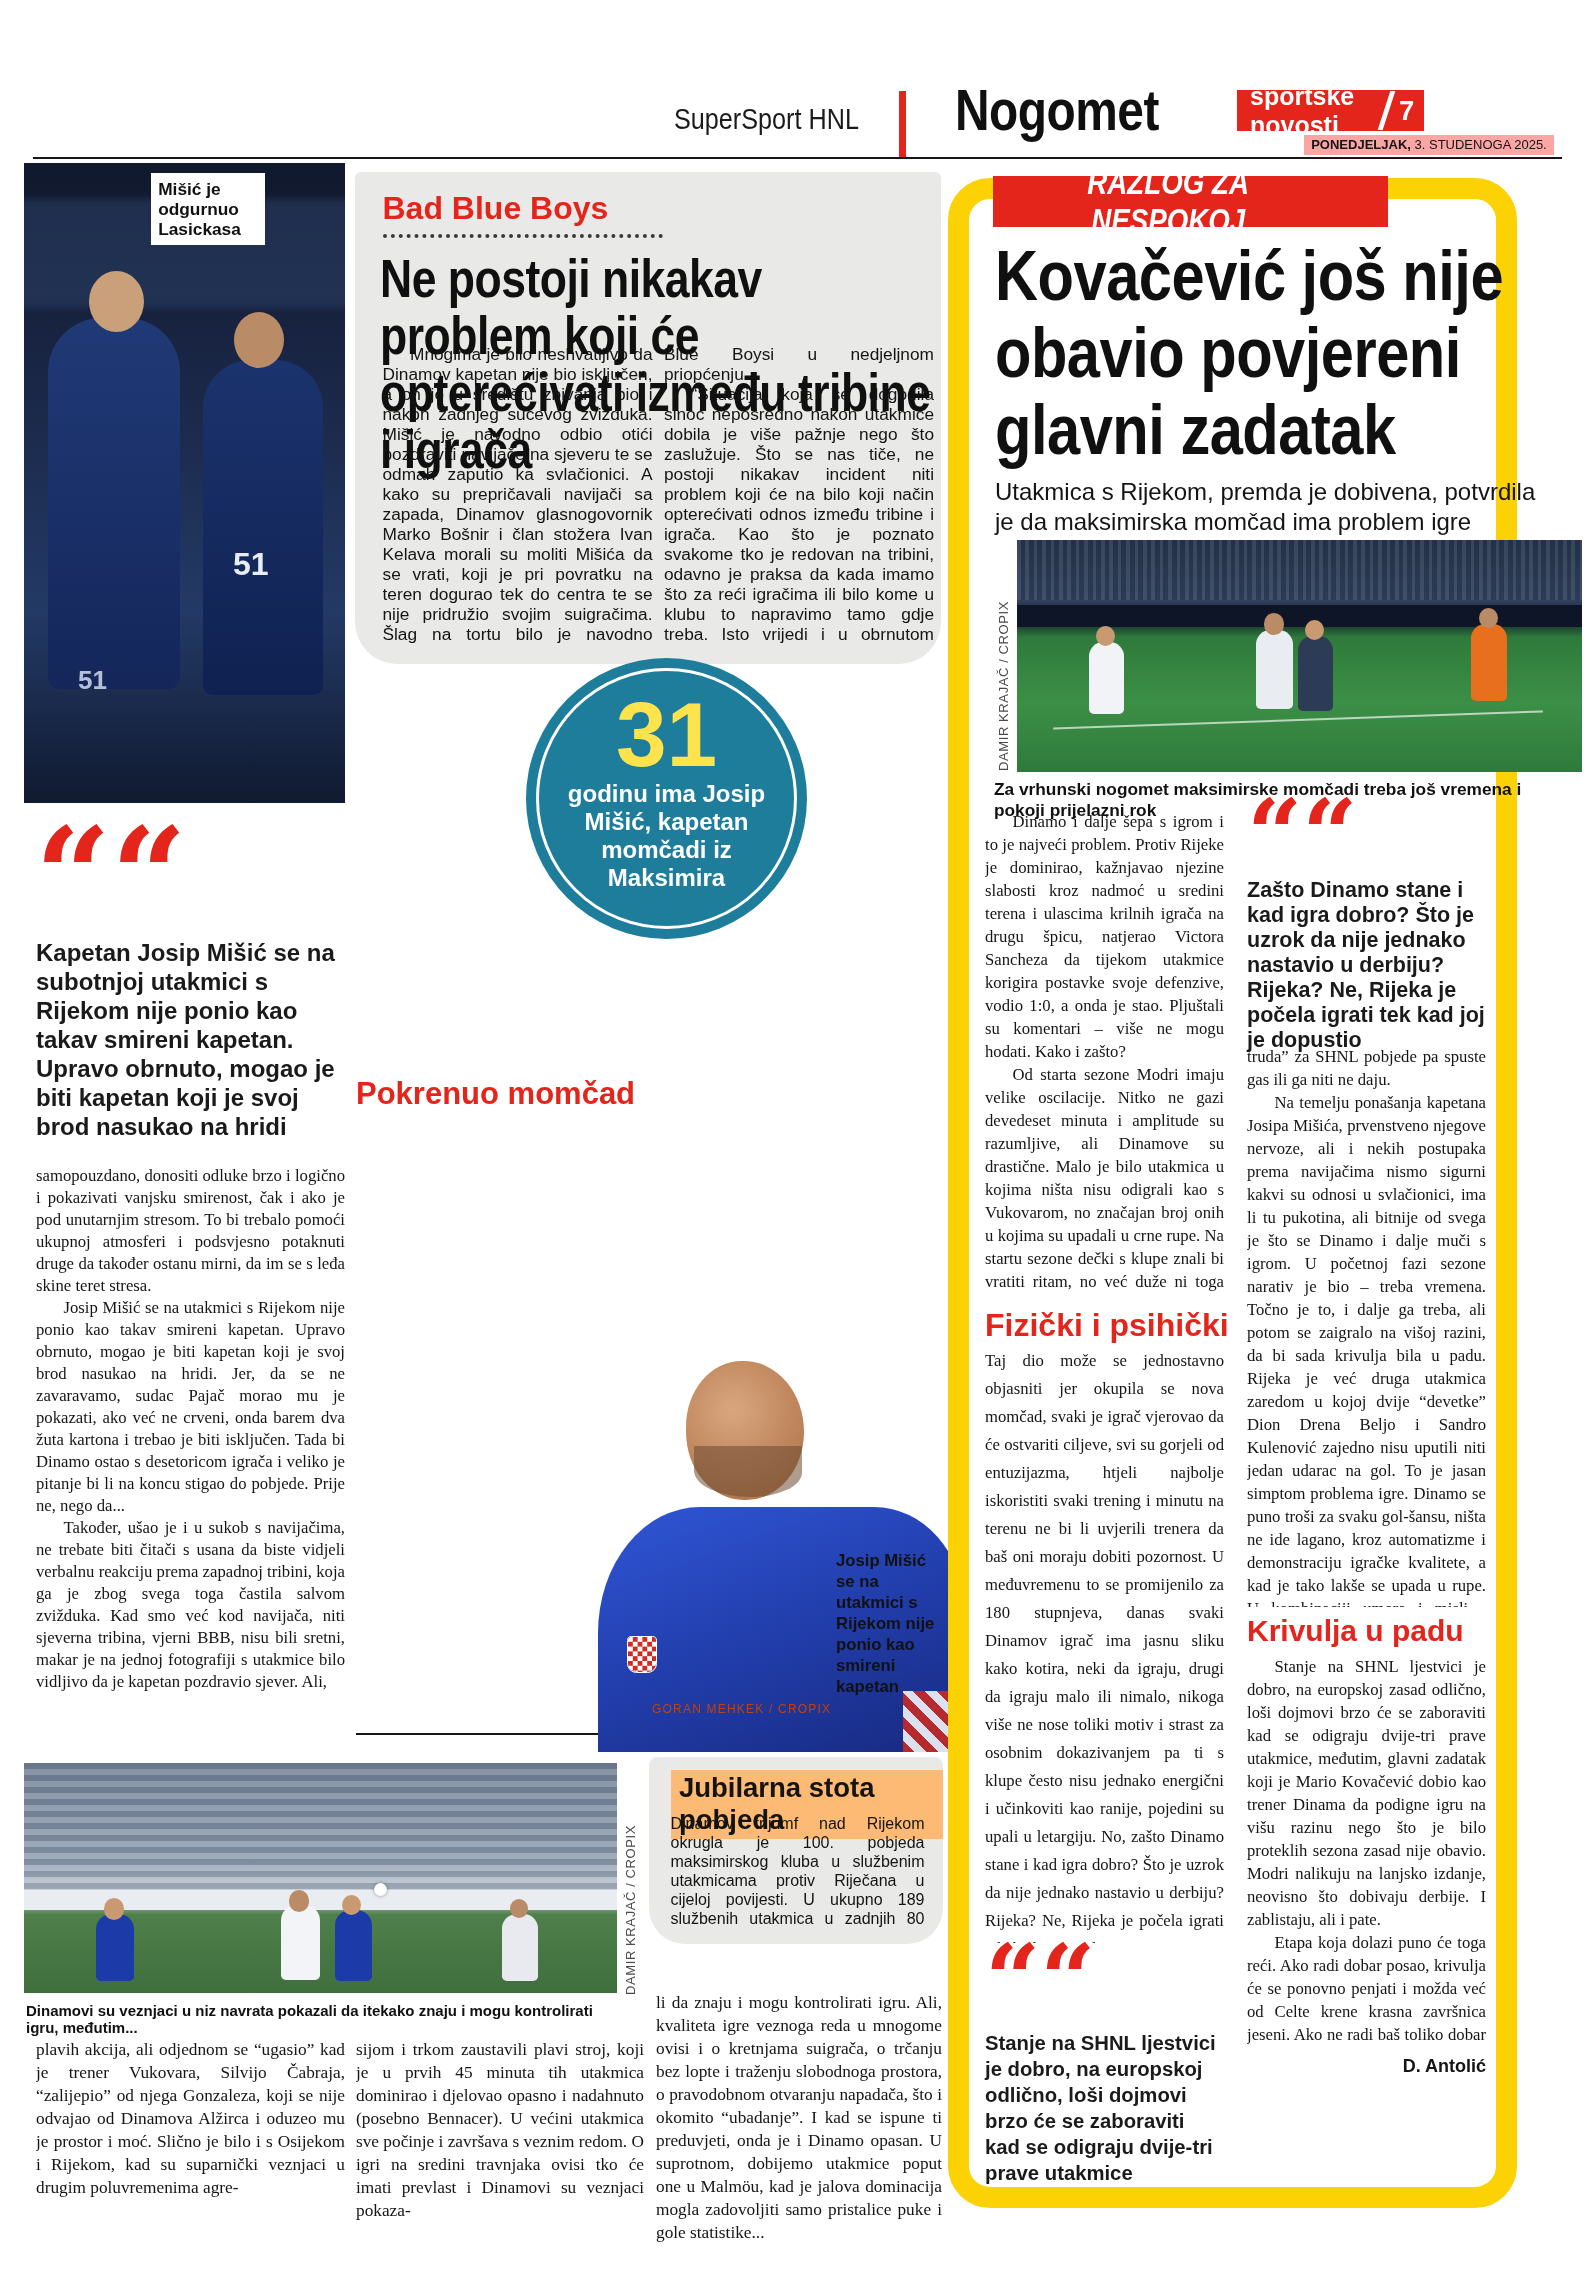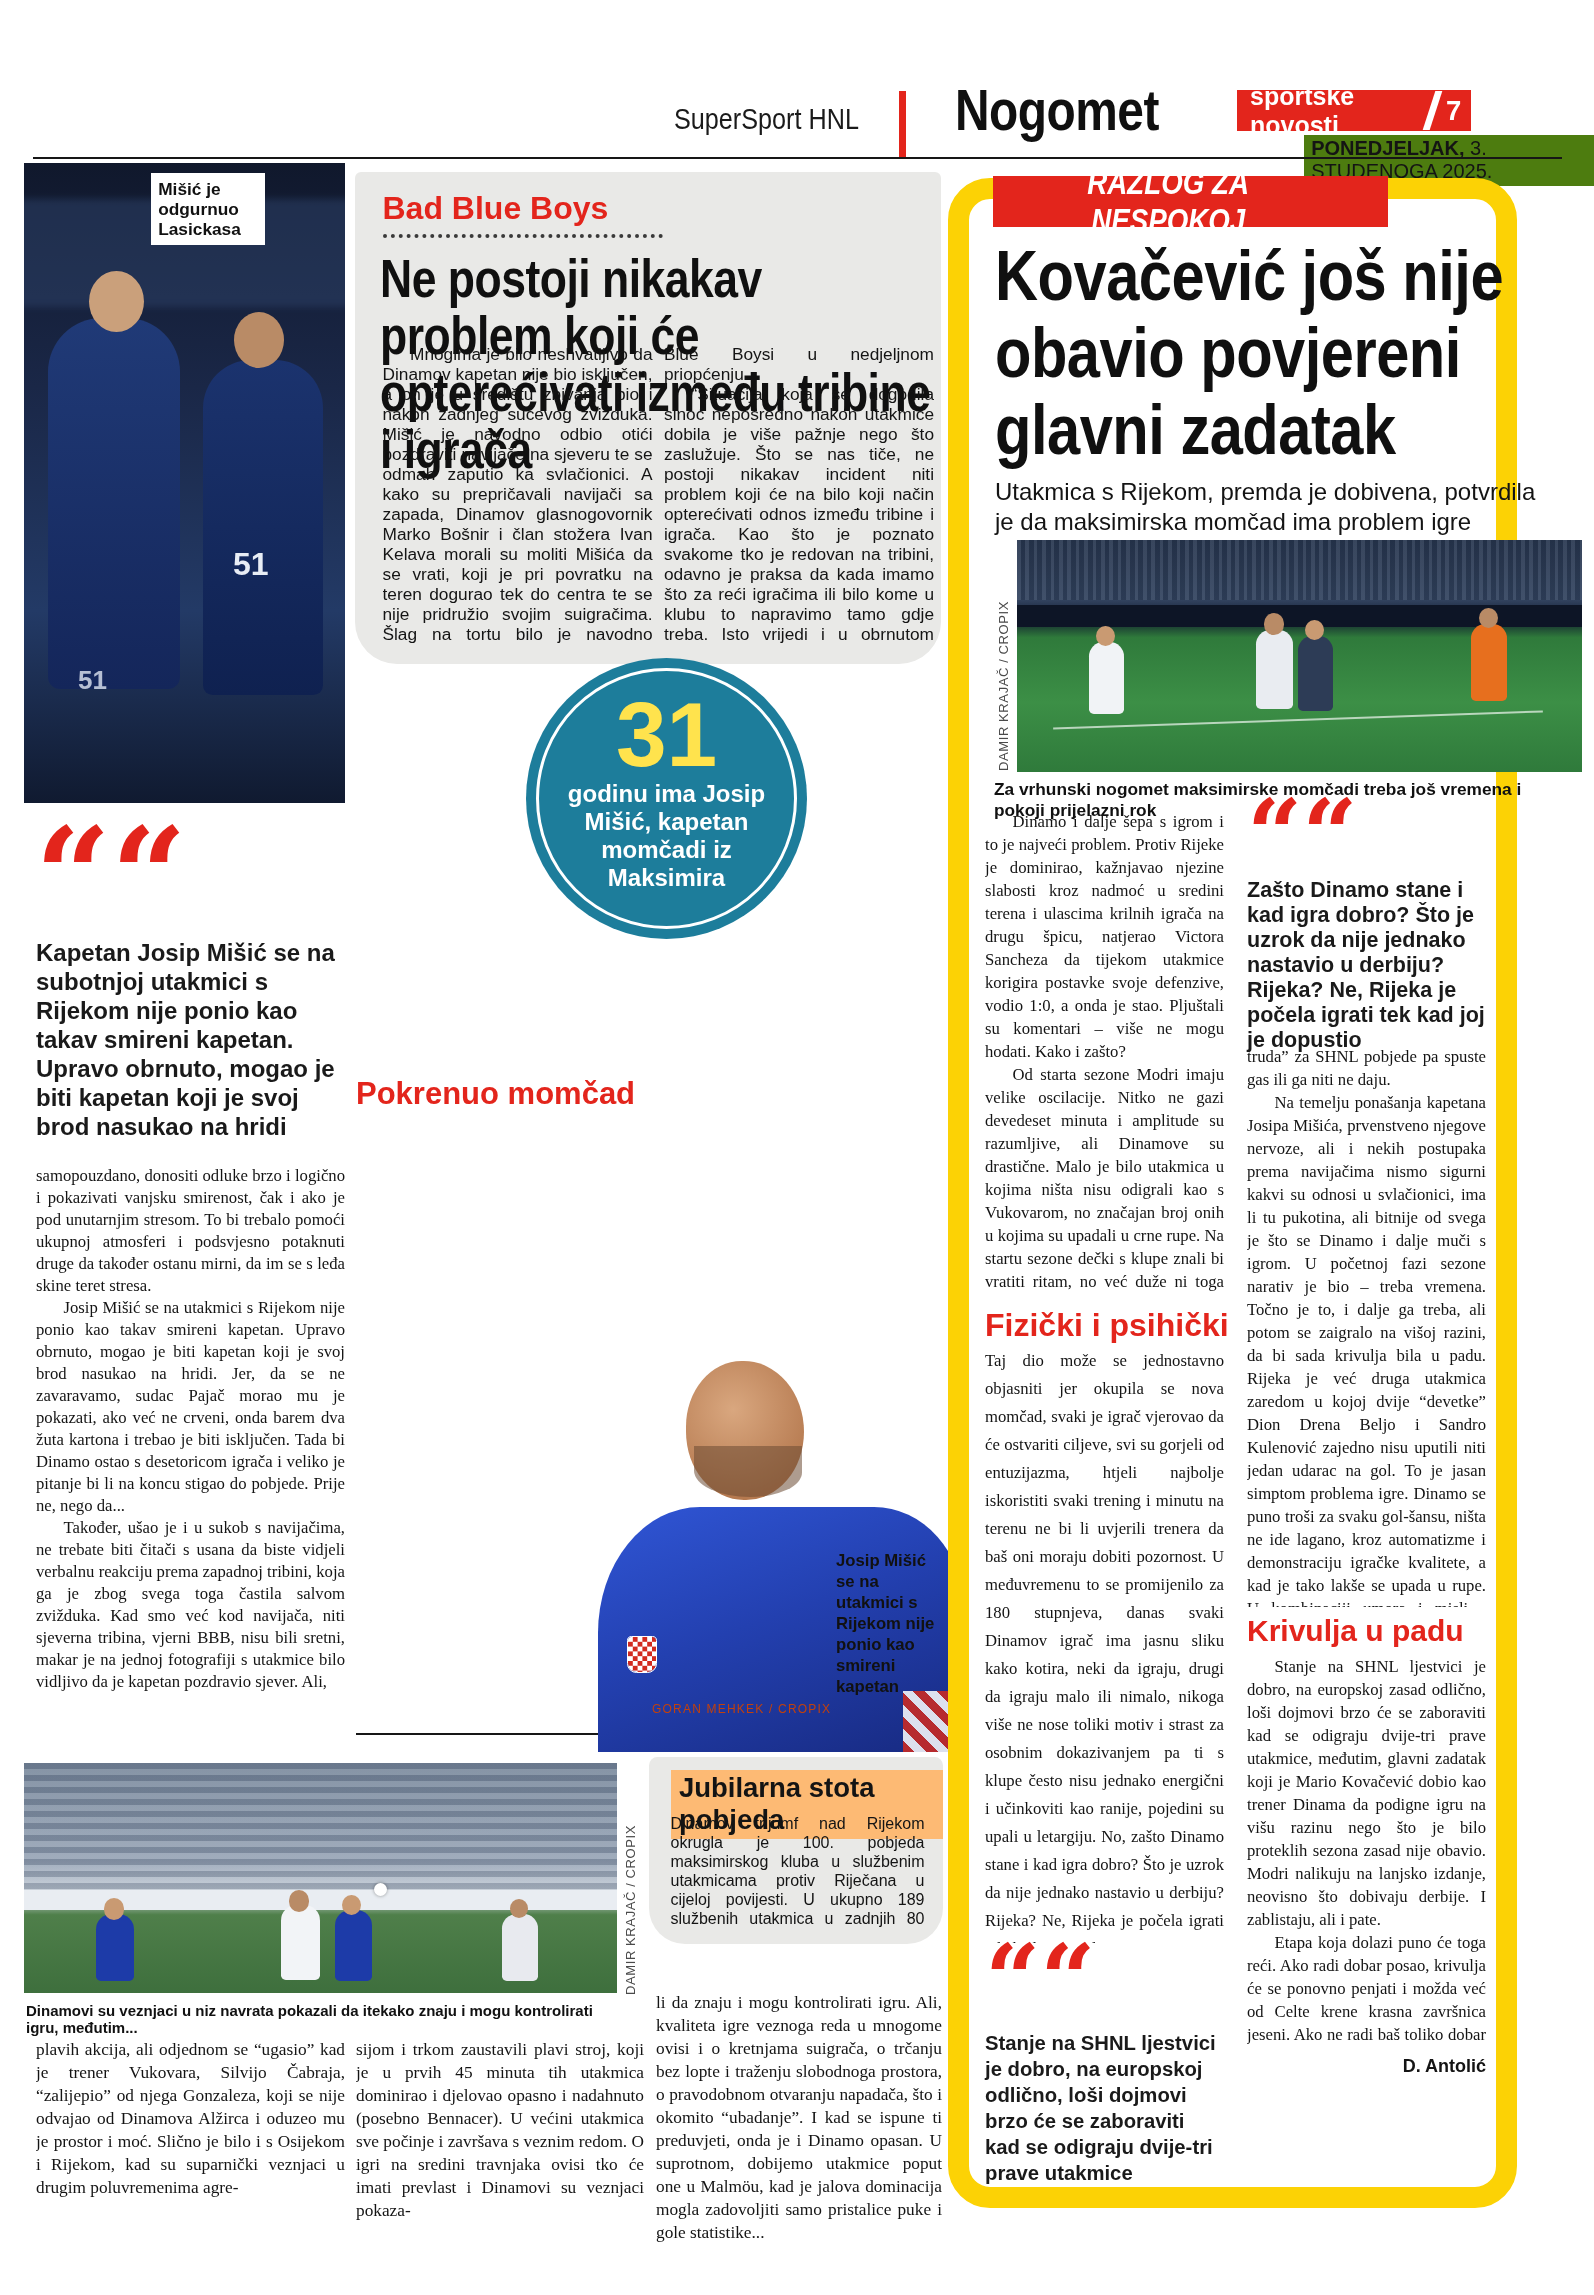--- a/index.html
+++ b/index.html
@@ -49,26 +49,26 @@
 
 <div id="page">
 
   <div class="abs" style="left:674px;top:102px;font-size:30px;color:#1a1a1a;">
     <span class="squeeze" style="display:inline-block;">SuperSport HNL</span>
   </div>
   <div class="abs" style="left:899px;top:91px;width:6.6px;height:67px;background:#e3251c;"></div>
   <div class="abs hl" style="left:955px;top:77px;font-size:57px;">
     <span class="squeeze" style="display:inline-block;">Nogomet</span>
   </div>
-  <div class="abs brandbox" style="left:1237px;top:90px;width:234px;height:41px;">
+  <div class="abs brandbox" style="left:1237px;top:90px;width:187px;height:41px;">
     <span style="font-size:25px;font-weight:800;padding:0 10.8px 0 13px;">sportske novosti</span>
     <span class="slash"></span>
     <span style="font-size:27.5px;font-weight:800;padding:0 9.6px;">7</span>
   </div>
-  <div class="abs" style="left:1304px;top:135px;background:#4d7c0f;padding:2.4px 7.2px;font-size:20px;">
+  <div class="abs" style="left:1304px;top:135px;background:#fca5a5;padding:2.4px 7.2px;font-size:13px;">
     <span class="b">PONEDJELJAK,</span><span> 3. STUDENOGA 2025.</span>
   </div>
   <div class="abs" style="left:33px;top:157px;width:1529px;height:1.8px;background:#161616;"></div>
 
   <div class="photo" style="left:24px;top:163px;width:321px;height:640px;
        background:linear-gradient(180deg,#10182c 0%,#1a2747 35%,#233a66 70%,#101a30 100%);">
     <div class="abs" style="left:-24px;top:36px;width:371px;height:108px;background:#2c4066;opacity:.55;filter:blur(3.6px);"></div>
     <div class="abs" style="left:24px;top:155px;width:132px;height:371px;background:linear-gradient(#203a77,#14265a);border-radius:54px 54px 12px 12px;"></div>
     <div class="abs" style="left:65px;top:108px;width:55px;height:61px;background:#caa07b;border-radius:50%;"></div>
     <div class="abs" style="left:179px;top:197px;width:120px;height:335px;background:linear-gradient(#1b336e,#0f2150);border-radius:48px 48px 9.6px 9.6px;"></div>

